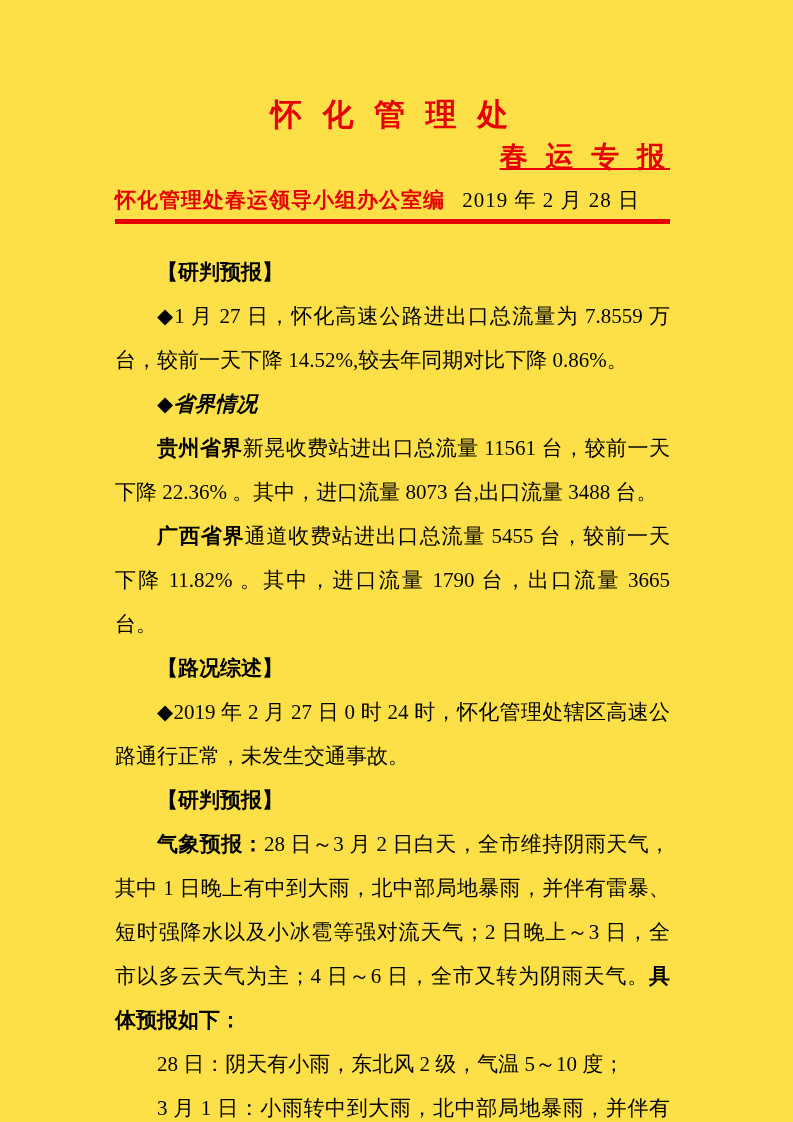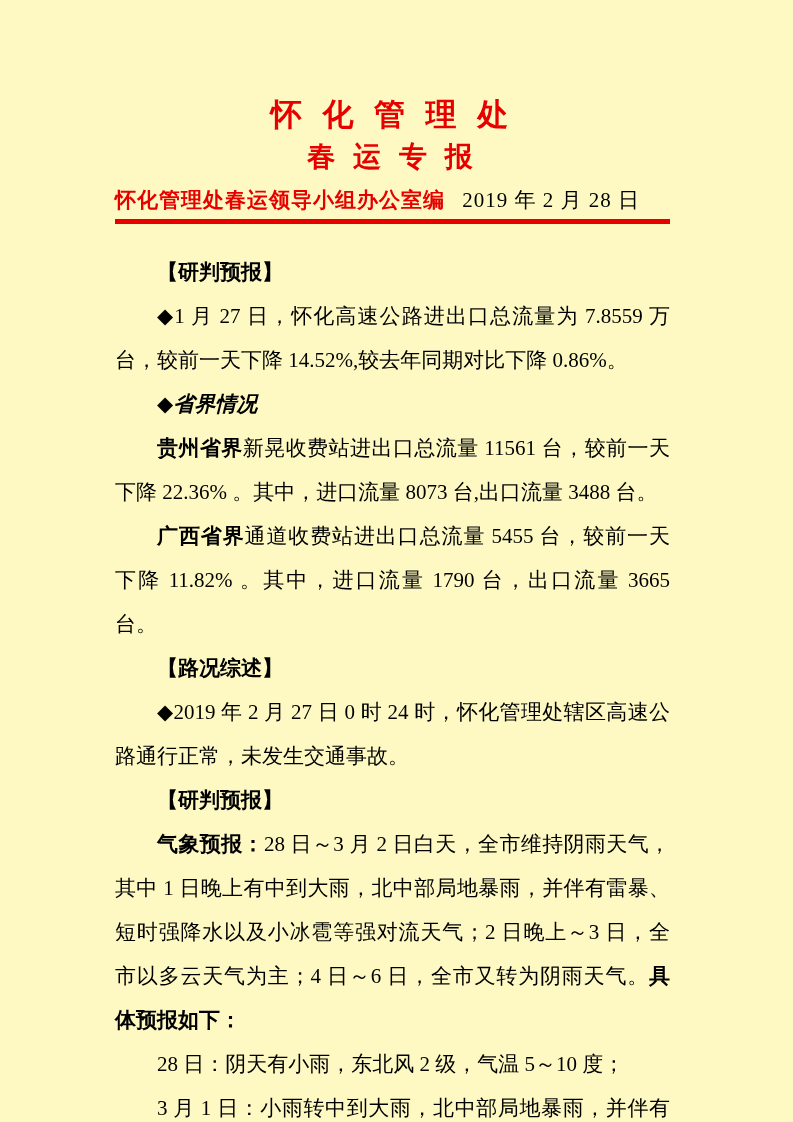--- a/index.html
+++ b/index.html
@@ -1,49 +1,50 @@
 <!DOCTYPE html>
 <html lang="zh" style="--accent: #e60000;"><head>
 <meta charset="utf-8">
 <style>
   :root { --accent:#e60000; }
   * { box-sizing:border-box; }
   html,body { margin:0; padding:0; background:#ffffff; }
   .page {
     position:relative;
     width:793px; height:1122px;
-    background:#fef9c3;
+    background:#fde047;
     color:#000;
     font-family:"Liberation Serif","DejaVu Serif",serif;
     overflow:hidden;
   }
   .content { margin:0 123px 0 115px; } 
 
   
   .title1 {
     margin:96px 0 0 0;
     text-align:center;
     color:var(--accent);
     font-family:"Liberation Sans","DejaVu Sans",sans-serif;
     font-weight:bold;
     font-size:31px;
     line-height:38px;
     letter-spacing:6px;
     white-space:nowrap;
   }
   .title2 {
     margin:6px 0 0 0;
-    text-align:center;
+    text-align:right;
     color:var(--accent);
     font-family:"Liberation Sans","DejaVu Sans",sans-serif;
     font-weight:bold;
     font-size:28px;
     line-height:34px;
     letter-spacing:5px;
     white-space:nowrap;
+    text-decoration:underline;
   }
   .byline-row {
     display:flex;
     justify-content:space-between;
     align-items:baseline;
     margin-top:12px;
     text-align:center;
   }
   .byline {
     color:var(--accent);

